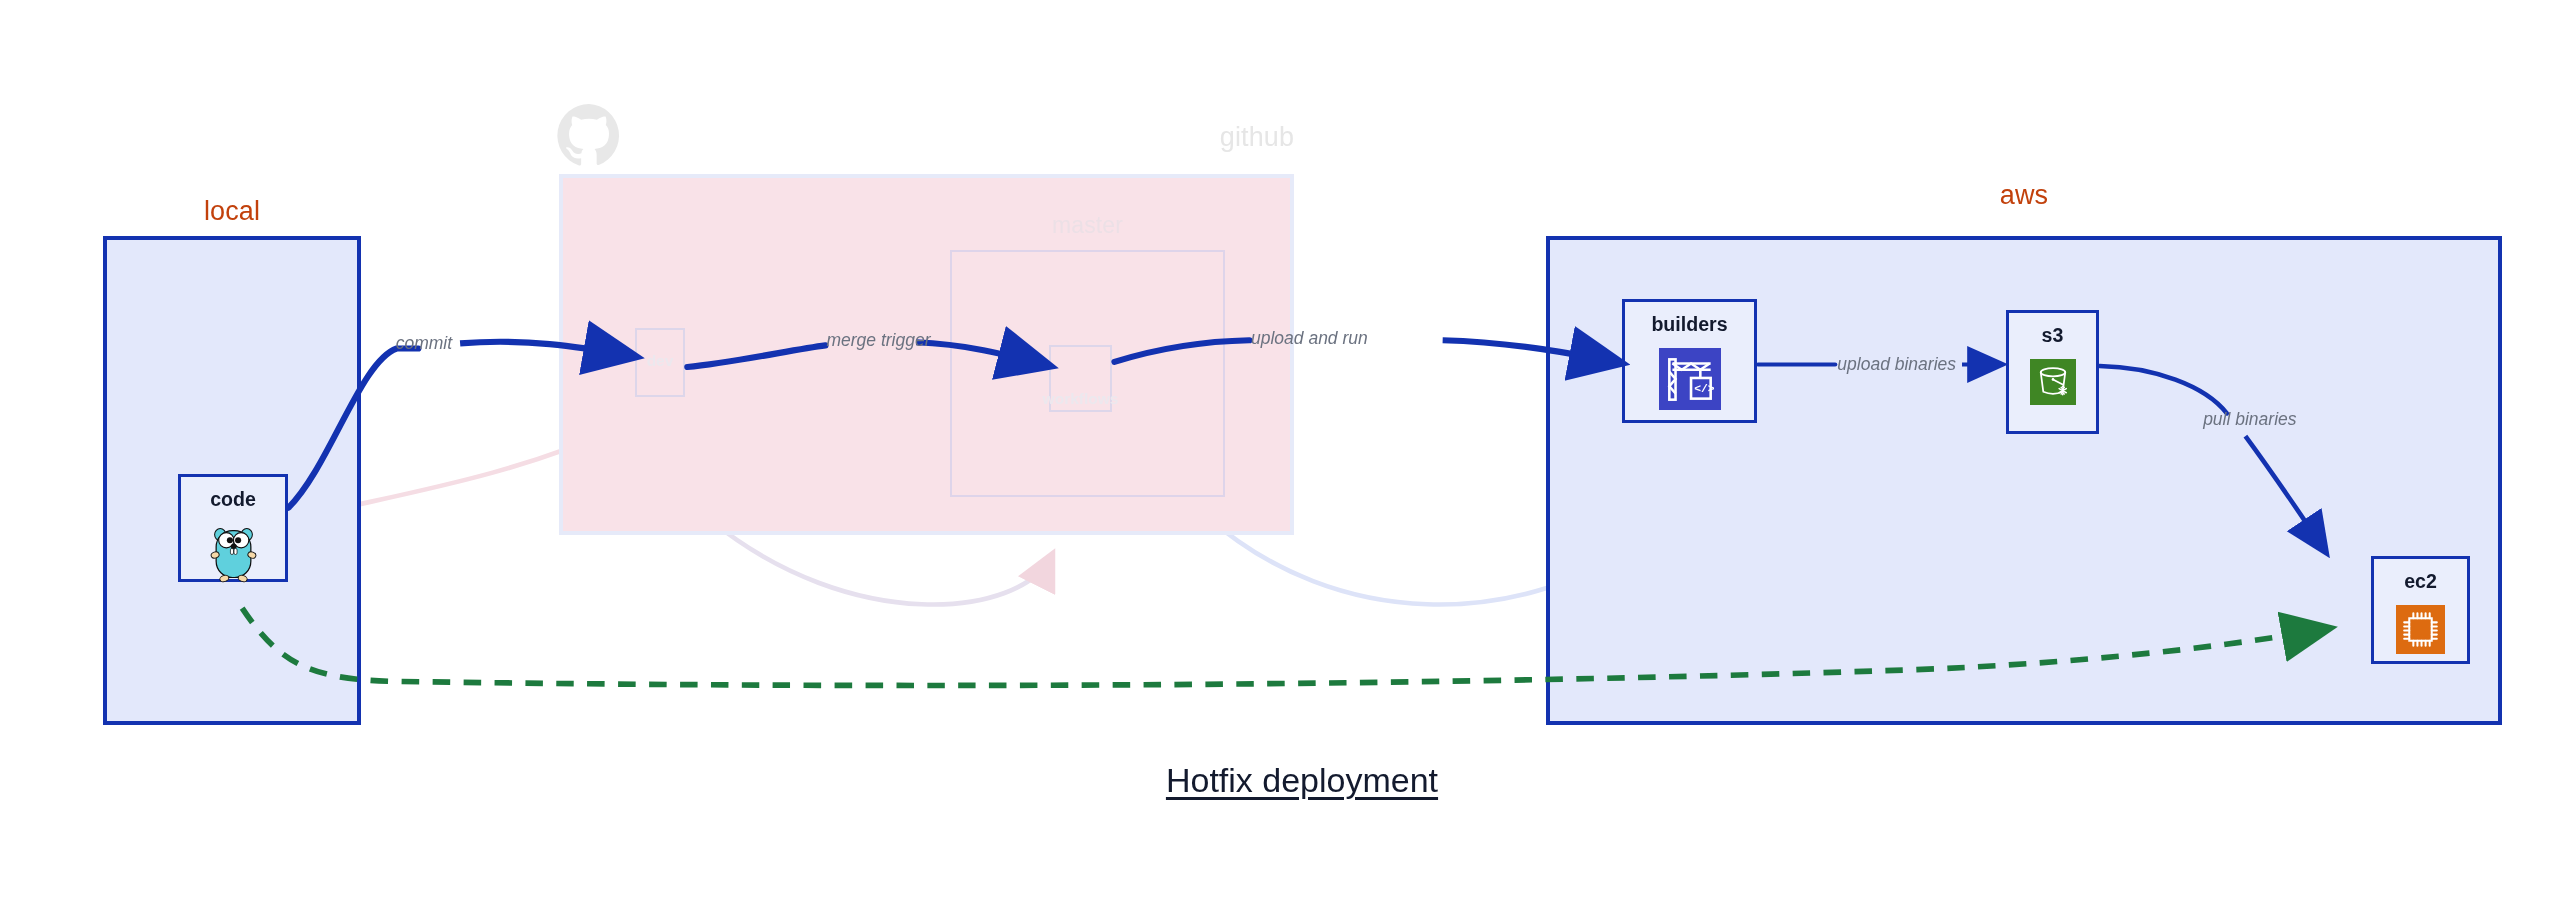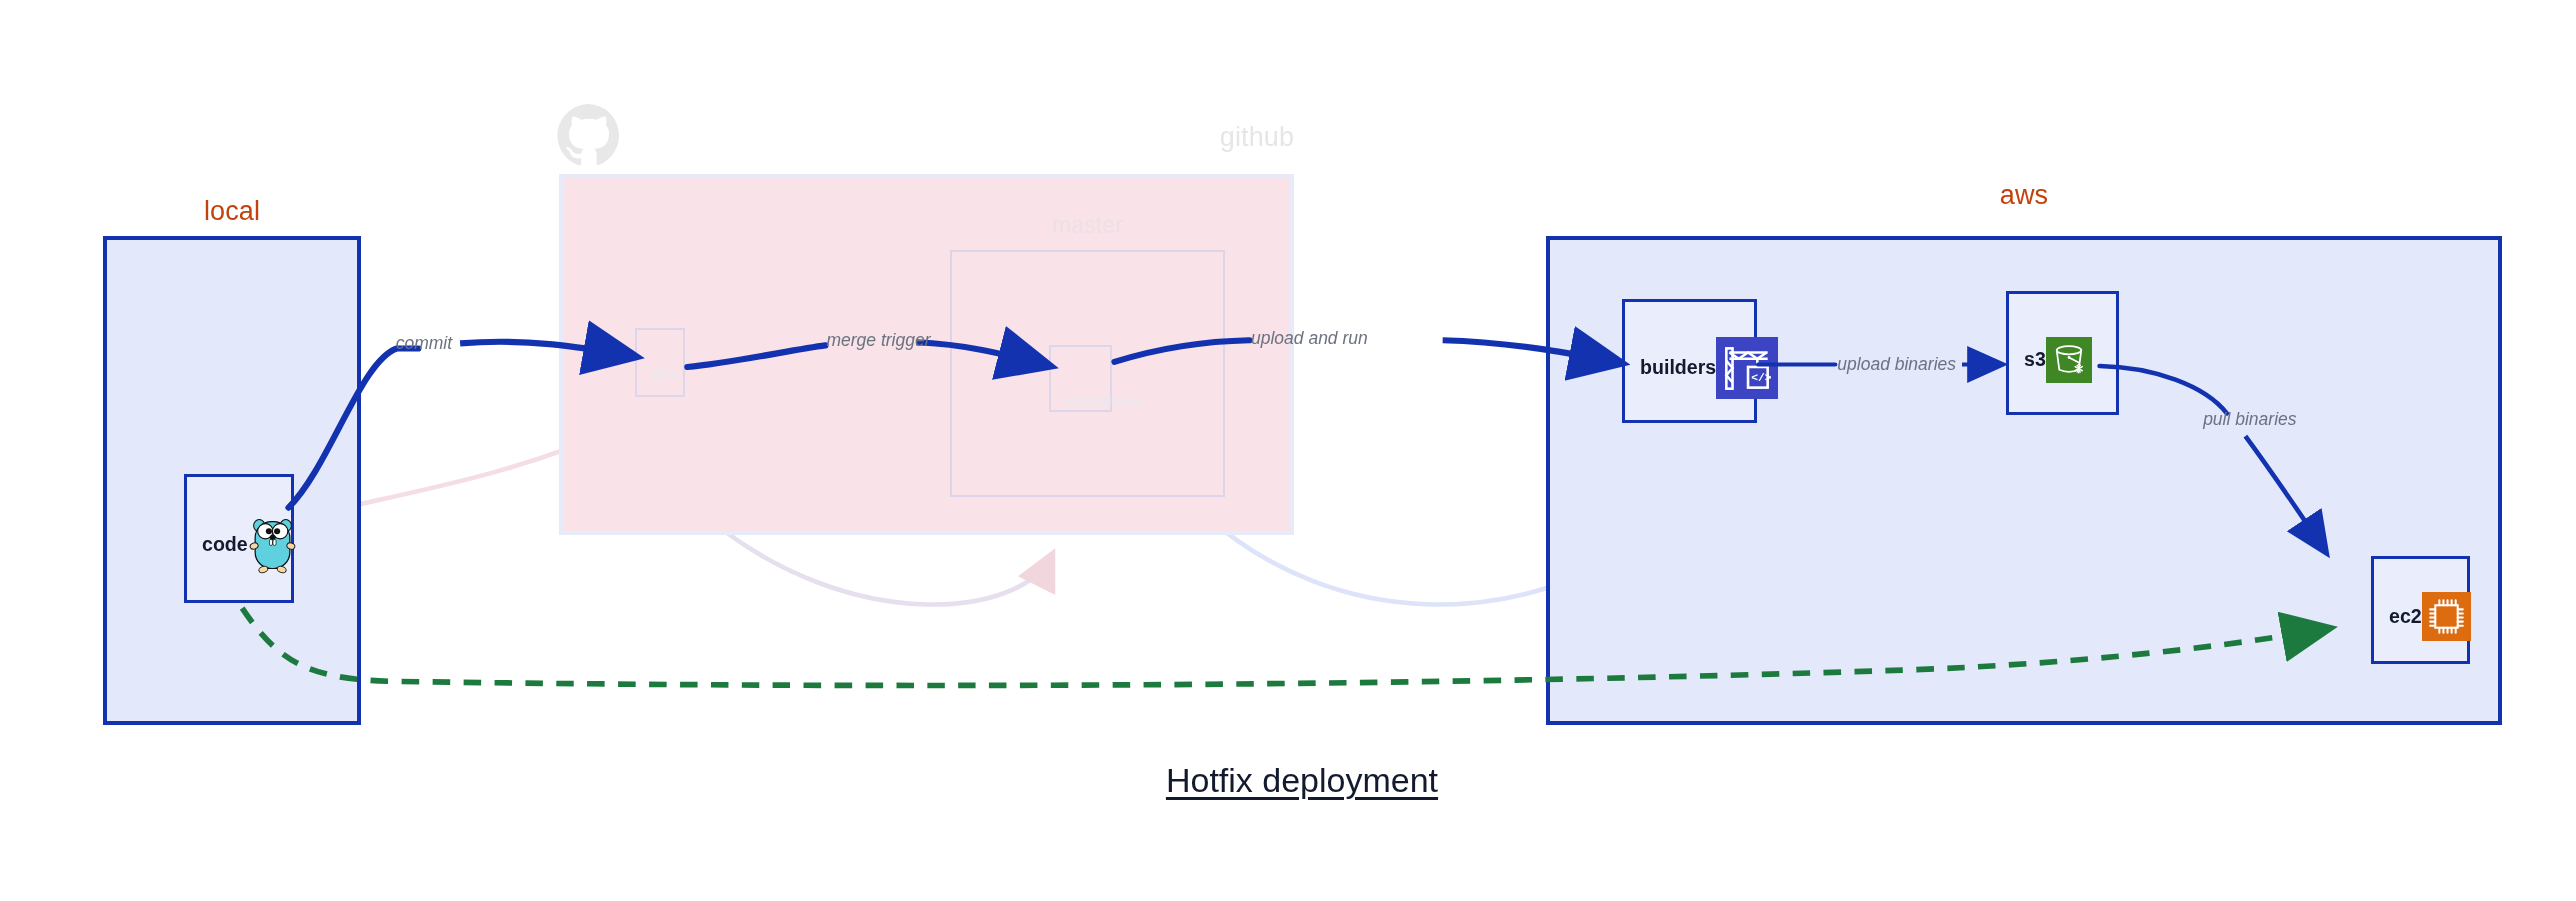--- a/index.html
+++ b/index.html
@@ -12,22 +12,22 @@
   .cluster{position:absolute;box-sizing:border-box;}
   .cluster.blue{background:#e3e8fb;border:4.6px solid #1332b0;}
   .cluster.pink{background:#f9e2e8;border:4.6px solid #e6eaf9;}
 
   .cluster-label{position:absolute;color:#c2410c;font-size:27px;
                  letter-spacing:0.1px;white-space:nowrap;}
   .cluster-label.faded{color:#e6e6e6;}
 
   
   .node{position:absolute;box-sizing:border-box;background:#eaeefc;
-        border:3.6px solid #1332b0;display:flex;
-        align-items:center;padding-left:15px;}
+        border:3.6px solid #1332b0;display:flex;flex-direction:column;
+        align-items:center;}
   .node.faded{background:#f9e2e8;border:2.1px solid #ddd6ea;}
   .node-title{font-size:19.6px;font-weight:bold;color:#131a2e;
               margin-top:13.4px;line-height:1;white-space:nowrap;}
   .node.faded .node-title{color:#ece8ee;}
   .node-icon{margin-top:13.4px;}
 
   
   .tile{display:block;}
 
   
@@ -75,21 +75,21 @@
     </g>
   </svg>
 
   <div class="cluster" style="left:950px;top:250px;width:275px;height:247px;
               background:transparent;border:2.1px solid #ded4ea;"></div>
   <div class="cluster-label faded" style="left:950px;top:212px;width:275px;text-align:center;font-size:23px;color:#ece0e6;">master</div>
 
   <div class="cluster blue" style="left:1546px;top:236px;width:956px;height:489px;"></div>
   <div class="cluster-label" style="left:1546px;top:180px;width:956px;text-align:center;">aws</div>
 
-  <div class="node" style="left:184px;top:474px;width:110px;height:129px;">
+  <div class="node" style="left:178px;top:474px;width:110px;height:108px;">
     <div class="node-title">code</div>
     <div class="node-icon">
       <svg width="49" height="61" viewBox="0 0 96 118">
 
         <ellipse cx="22" cy="22" rx="11" ry="12" fill="#5fd0dd" stroke="#0e0e0e" stroke-width="2"></ellipse>
         <ellipse cx="74" cy="22" rx="11" ry="12" fill="#5fd0dd" stroke="#0e0e0e" stroke-width="2"></ellipse>
 
         <rect x="14" y="14" width="68" height="92" rx="32" fill="#5fd0dd" stroke="#0e0e0e" stroke-width="2.4"></rect>
 
         <ellipse cx="12" cy="62" rx="8" ry="6" fill="#f5d8a8" stroke="#0e0e0e" stroke-width="1.8" transform="rotate(-20 12 62)"></ellipse>
@@ -137,21 +137,21 @@
 
           <rect x="62" y="58" width="38" height="40"></rect>
         </g>
         <g fill="#ffffff" font-family="'Liberation Mono',monospace" font-size="22" font-weight="bold">
           <text x="68" y="86">&lt;/&gt;</text>
         </g>
       </svg>
     </div>
   </div>
 
-  <div class="node" style="left:2006px;top:291px;width:113px;height:124px;">
+  <div class="node" style="left:2006px;top:310px;width:93px;height:124px;">
     <div class="node-title">s3</div>
     <div class="node-icon">
       <svg class="tile" width="46" height="46" viewBox="0 0 90 90">
         <rect width="90" height="90" fill="#3f8624"></rect>
         <g fill="none" stroke="#ffffff" stroke-width="3.4" stroke-linecap="round">
           <ellipse cx="45" cy="26" rx="24" ry="8"></ellipse>
           <path d="M21 26 L26 64 Q45 72 64 64 L69 26"></path>
           <path d="M45 40 L64 50"></path>
           <circle cx="45" cy="40" r="2.6" fill="#ffffff" stroke="none"></circle>
         </g>

